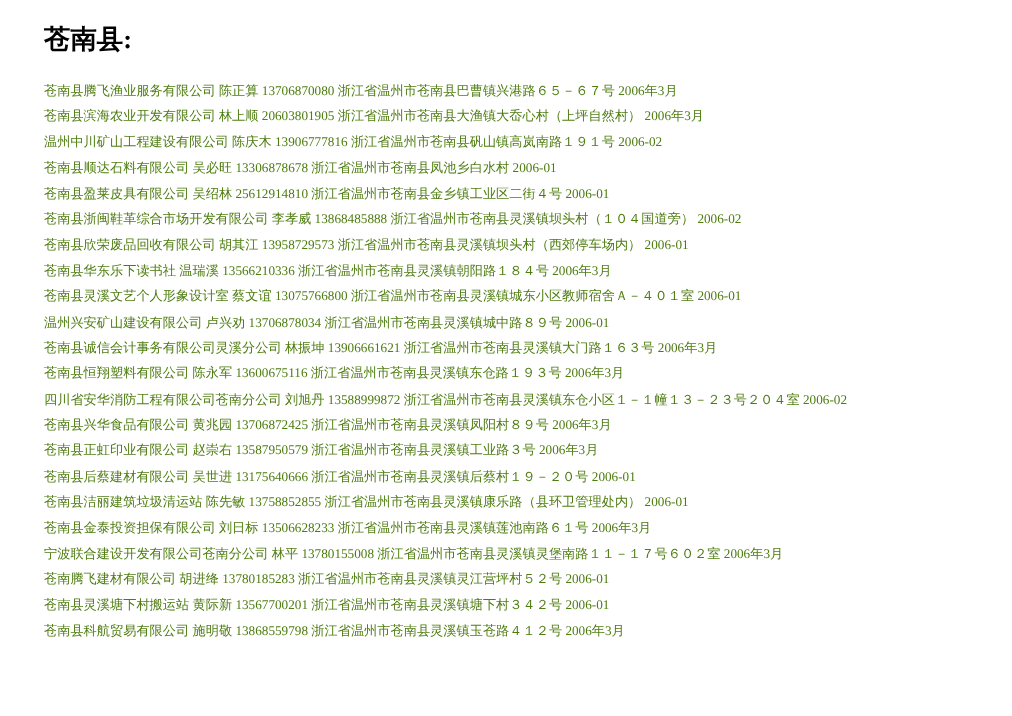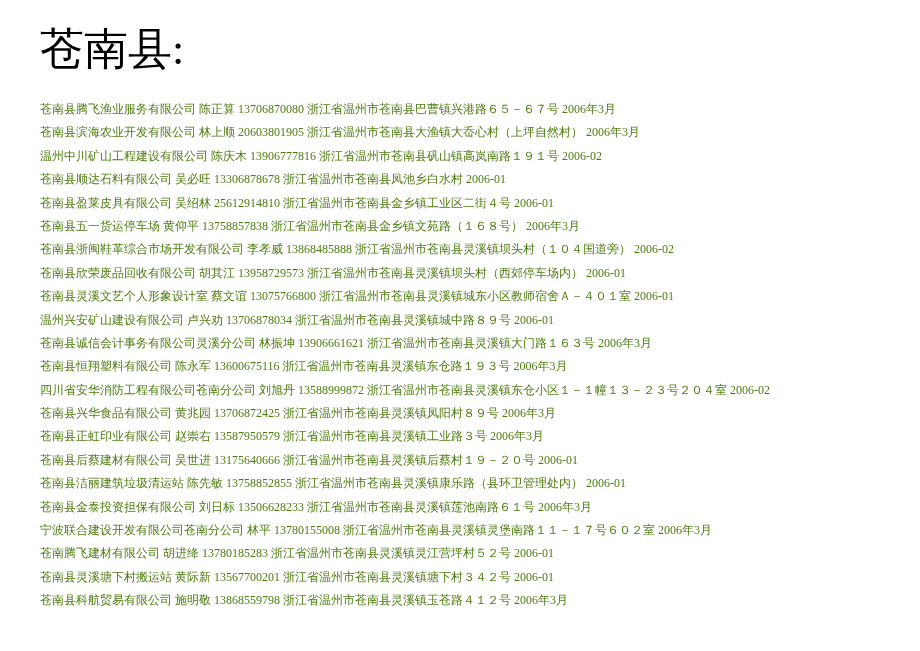--- a/index.html
+++ b/index.html
@@ -7,22 +7,22 @@
       padding: 0;
       box-sizing: border-box;
     }
     body {
       background: #ffffff;
       font-family: "SimSun", "宋体", serif;
       padding: 20px 40px;
       width: 920px;
     }
     h1 {
-      font-size: 44px;
-      font-weight: normal;
+      font-size: 24px;
+      font-weight: bold;
       color: #000000;
       margin-bottom: 20px;
       font-family: "SimSun", "宋体", serif;
     }
     .entry {
       font-size: 12px;
       color: #4d7c0f;
       line-height: 1.7;
       margin-bottom: 3px;
       white-space: nowrap;
@@ -32,23 +32,23 @@
 <body>
 
 <h1>苍南县:</h1>
 
 <div id="entries-container">
     <div class="entry">苍南县腾飞渔业服务有限公司 陈正算 13706870080 浙江省温州市苍南县巴曹镇兴港路６５－６７号 2006年3月</div>
     <div class="entry">苍南县滨海农业开发有限公司 林上顺 20603801905 浙江省温州市苍南县大渔镇大岙心村（上坪自然村） 2006年3月</div>
     <div class="entry">温州中川矿山工程建设有限公司 陈庆木 13906777816 浙江省温州市苍南县矾山镇高岚南路１９１号 2006-02</div>
     <div class="entry">苍南县顺达石料有限公司 吴必旺 13306878678 浙江省温州市苍南县凤池乡白水村 2006-01</div>
     <div class="entry">苍南县盈莱皮具有限公司 吴绍林 25612914810 浙江省温州市苍南县金乡镇工业区二街４号 2006-01</div>
-    <div class="entry">苍南县五一货运停车场 黄仰平 13758857838 浙江省温州市苍南县金乡镇文苑路（１６８号） 2006年3月</div>
     <div class="entry">苍南县浙闽鞋革综合市场开发有限公司 李孝威 13868485888 浙江省温州市苍南县灵溪镇坝头村（１０４国道旁） 2006-02</div>
     <div class="entry">苍南县欣荣废品回收有限公司 胡其江 13958729573 浙江省温州市苍南县灵溪镇坝头村（西郊停车场内） 2006-01</div>
+    <div class="entry">苍南县华东乐下读书社 温瑞溪 13566210336 浙江省温州市苍南县灵溪镇朝阳路１８４号 2006年3月</div>
     <div class="entry">苍南县灵溪文艺个人形象设计室 蔡文谊 13075766800 浙江省温州市苍南县灵溪镇城东小区教师宿舍Ａ－４０１室 2006-01</div>
     <div class="entry">温州兴安矿山建设有限公司 卢兴劝 13706878034 浙江省温州市苍南县灵溪镇城中路８９号 2006-01</div>
     <div class="entry">苍南县诚信会计事务有限公司灵溪分公司 林振坤 13906661621 浙江省温州市苍南县灵溪镇大门路１６３号 2006年3月</div>
     <div class="entry">苍南县恒翔塑料有限公司 陈永军 13600675116 浙江省温州市苍南县灵溪镇东仓路１９３号 2006年3月</div>
     <div class="entry">四川省安华消防工程有限公司苍南分公司 刘旭丹 13588999872 浙江省温州市苍南县灵溪镇东仓小区１－１幢１３－２３号２０４室 2006-02</div>
     <div class="entry">苍南县兴华食品有限公司 黄兆园 13706872425 浙江省温州市苍南县灵溪镇凤阳村８９号 2006年3月</div>
     <div class="entry">苍南县正虹印业有限公司 赵崇右 13587950579 浙江省温州市苍南县灵溪镇工业路３号 2006年3月</div>
     <div class="entry">苍南县后蔡建材有限公司 吴世进 13175640666 浙江省温州市苍南县灵溪镇后蔡村１９－２０号 2006-01</div>
     <div class="entry">苍南县洁丽建筑垃圾清运站 陈先敏 13758852855 浙江省温州市苍南县灵溪镇康乐路（县环卫管理处内） 2006-01</div>
     <div class="entry">苍南县金泰投资担保有限公司 刘日标 13506628233 浙江省温州市苍南县灵溪镇莲池南路６１号 2006年3月</div>

